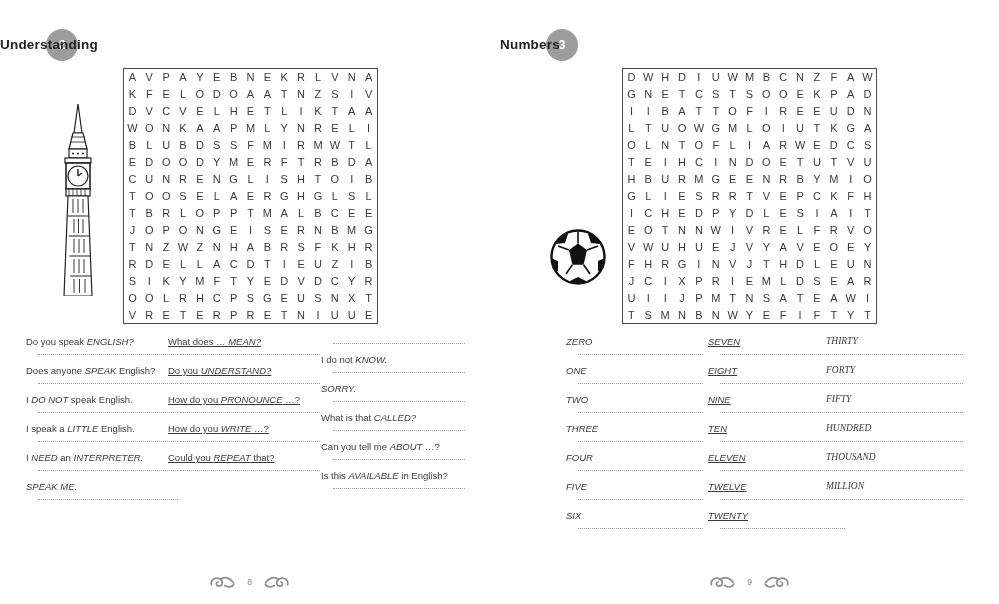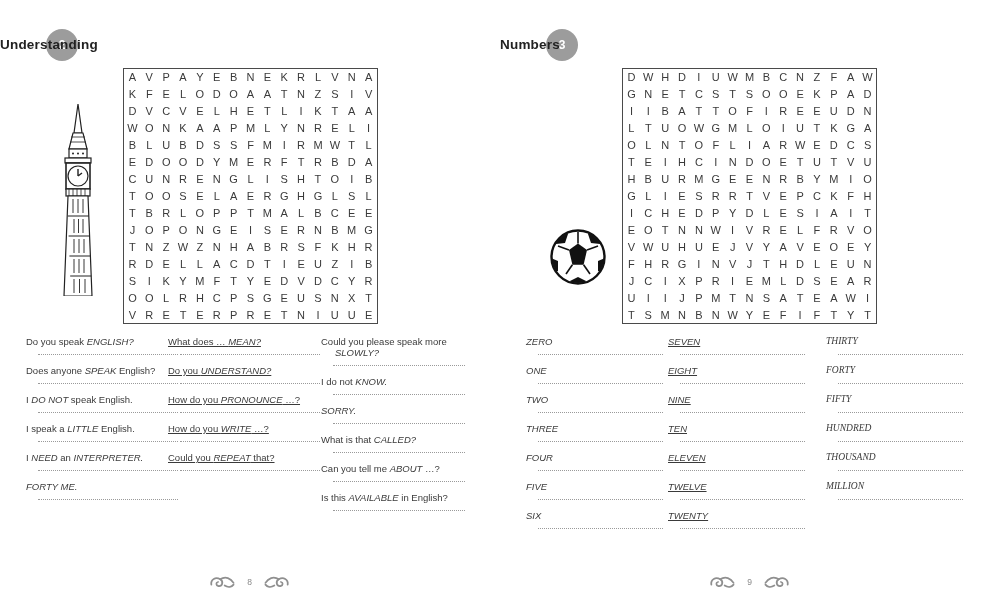--- a/index.html
+++ b/index.html
@@ -36,21 +36,21 @@
   }
 
   .illus{position:absolute;}
   #bigben{left:44px;top:102px;}
   #soccer{left:49px;top:226px;}
 
   .pcol{position:absolute;top:336px;}
   .pcol.c1{left:38px;width:140px;}
   .pcol.c2{left:180px;width:140px;text-decoration:underline;}
   #page-left .pcol.c3{left:333px;width:132px;}
-  #page-right .pcol.c1,#page-right .pcol.c2{width:125px;}
+  #page-right .pcol.c1,#page-right .pcol.c2{width:125px;margin-left:40px;}
   #page-right .pcol.c3{left:338px;width:125px;font-family:Liberation Serif, serif;}
 
   .phrase{
     margin:0;font-size:9.5px;line-height:11px;color:var(--ink,#3a3a3a);
     padding-left:2px;text-indent:-14px;
   }
   .phrase i{font-style:italic;}
   .dots{
     height:0;border-bottom:1px dotted var(--dots,#9a9a9a);
     margin-top:7px;margin-bottom:10px;
@@ -337,21 +337,21 @@
       </div>
       <div>
         <p class="phrase"><span>I speak a </span><i>LITTLE</i><span> English.</span></p>
         <div class="dots"></div>
       </div>
       <div>
         <p class="phrase"><span>I </span><i>NEED</i><span> an </span><i>INTERPRETER.</i></p>
         <div class="dots"></div>
       </div>
       <div>
-        <p class="phrase"><i>FORTY ME.</i></p>
+        <p class="phrase"><i>SPEAK ME.</i></p>
         <div class="dots"></div>
       </div>
     </div>
   <div class="pcol c2">
       <div>
         <p class="phrase"><span>What does … </span><i>MEAN?</i></p>
         <div class="dots"></div>
       </div>
       <div>
         <p class="phrase"><span>Do you </span><i>UNDERSTAND?</i></p>
@@ -365,21 +365,20 @@
         <p class="phrase"><span>How do you </span><i>WRITE</i><span> …?</span></p>
         <div class="dots"></div>
       </div>
       <div>
         <p class="phrase"><span>Could you </span><i>REPEAT</i><span> that?</span></p>
         <div class="dots"></div>
       </div>
     </div>
   <div class="pcol c3">
       <div>
-        <p class="phrase"><span>Could you please speak more </span><i>SLOWLY?</i></p>
         <div class="dots"></div>
       </div>
       <div>
         <p class="phrase"><span>I do not </span><i>KNOW.</i></p>
         <div class="dots"></div>
       </div>
       <div>
         <p class="phrase"><i>SORRY.</i></p>
         <div class="dots"></div>
       </div>

